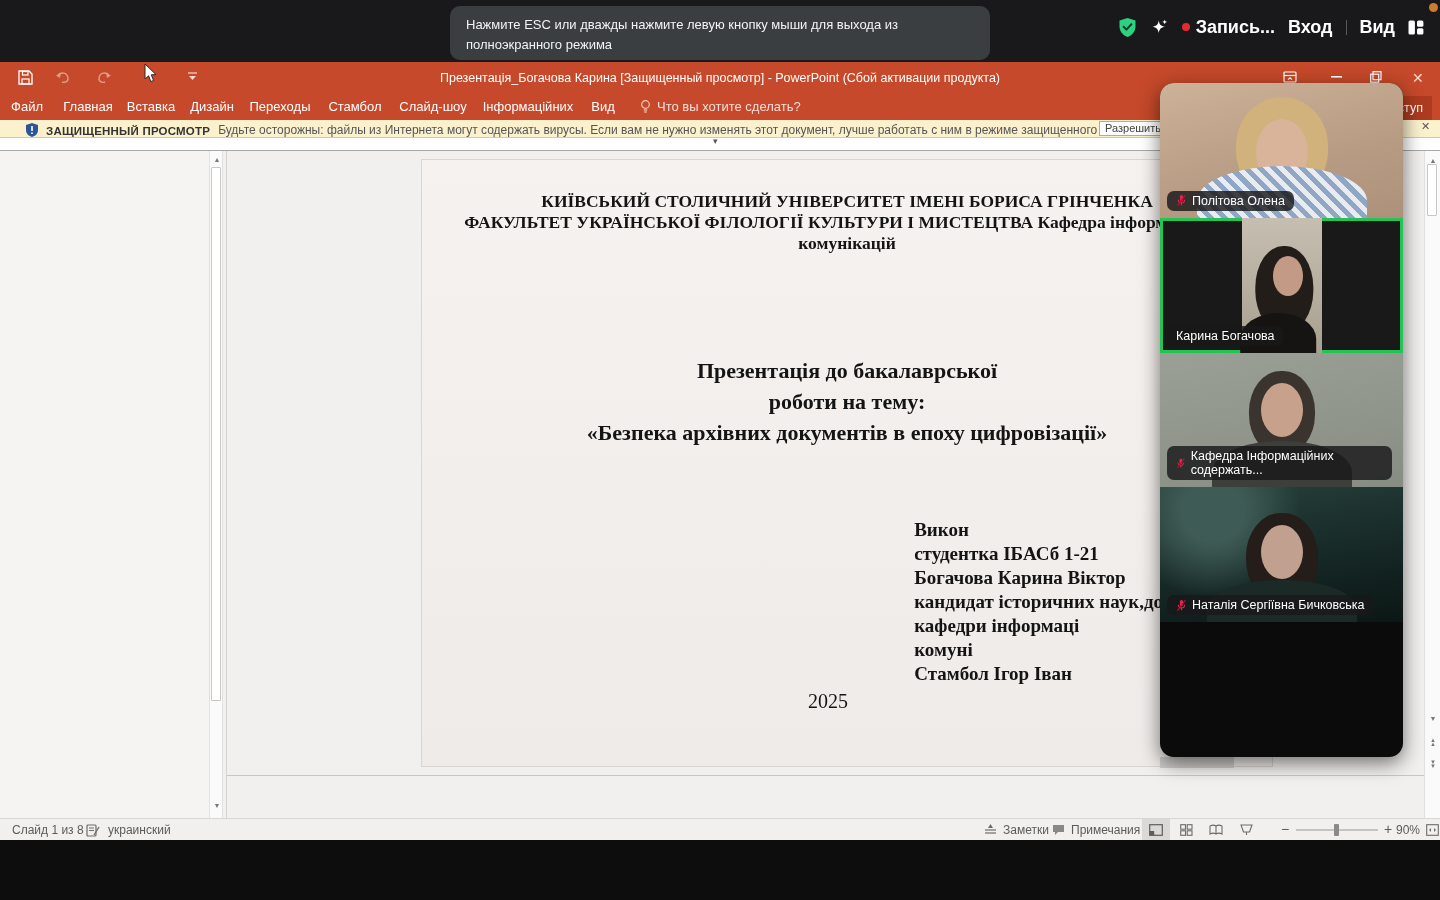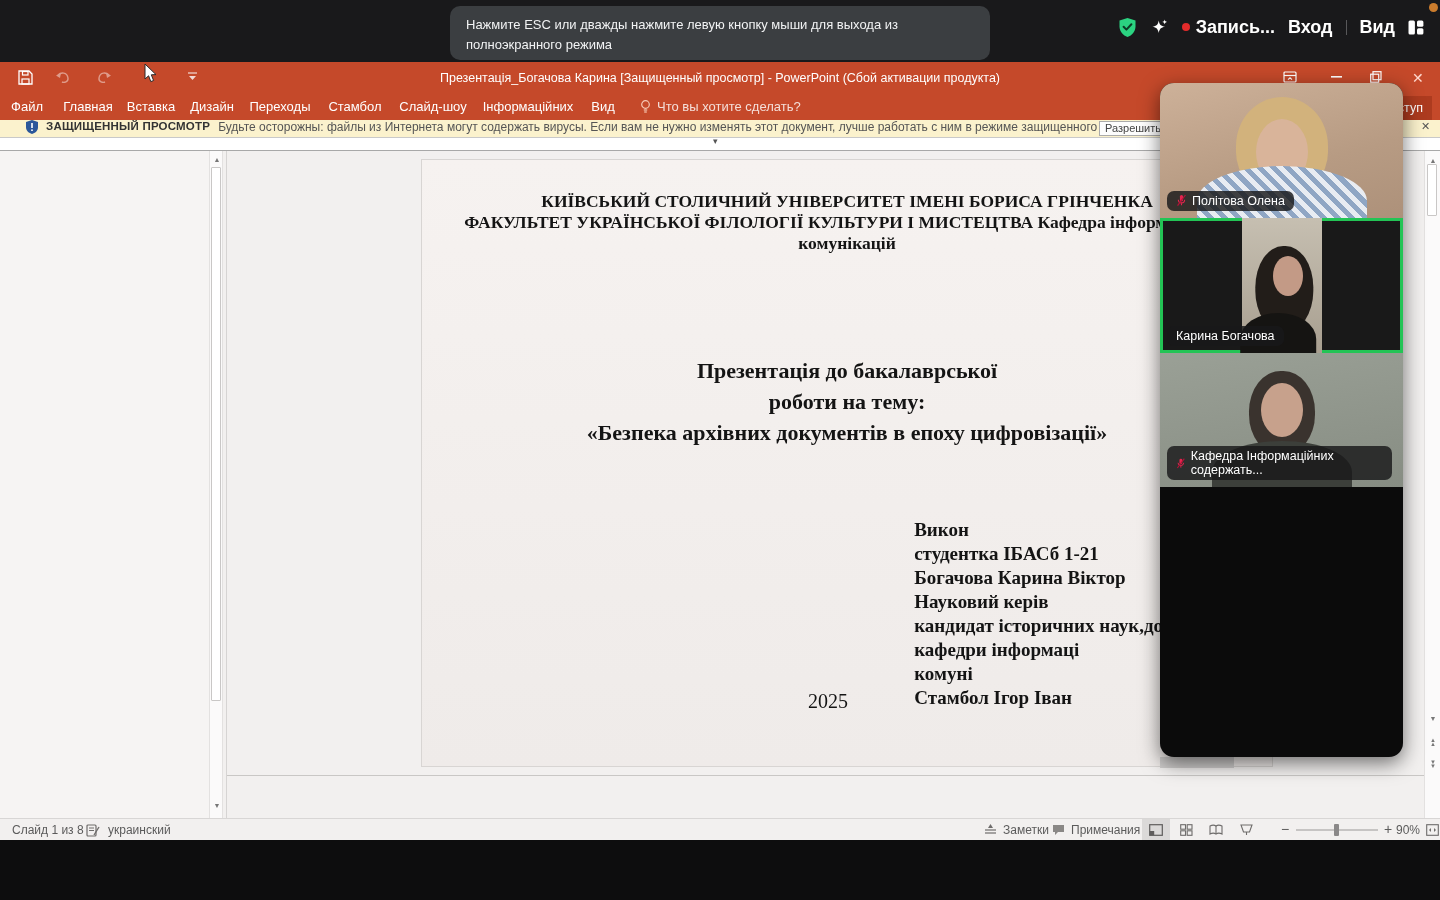--- a/index.html
+++ b/index.html
@@ -15,21 +15,21 @@
   .tdiv{width:1px;height:15px;background:#58585a}
   .recdot{width:8px;height:8px;border-radius:50%;background:#e32b2b}
   
   .ppt-title{position:absolute;left:0;top:62px;width:1440px;height:32px;background:#c5492a;color:#fff}
   .ppt-title .wtitle{position:absolute;left:0;right:0;top:9px;text-align:center;font-size:12.5px}
   .ribbon{position:absolute;left:0;top:94px;width:1440px;height:26px;background:#c5492a;color:#fff;font-size:13px}
   .rtab{position:absolute;top:5px;transform:translateX(-50%);white-space:nowrap;cursor:default}
   .tellme{position:absolute;left:640px;top:5px;display:flex;gap:6px;align-items:center;color:rgba(255,255,255,.82);white-space:nowrap}
   .sharebtn{position:absolute;left:1330px;top:96px;width:102px;height:24px;background:#ad3b1f;color:#fff;font-size:12.5px;
             display:flex;align-items:center;justify-content:center;white-space:nowrap;overflow:hidden}
-  .msgbar{position:absolute;left:0;top:120px;width:1440px;height:17px;background:#fbf2cd;display:flex;align-items:flex-start;
+  .msgbar{position:absolute;left:0;top:120px;width:1440px;height:17px;background:#fbf2cd;display:flex;align-items:flex-end;
           padding-left:26px;gap:8px;font-size:12px;color:#555;white-space:nowrap}
   .msgbar b{font-size:11.5px;color:#333;letter-spacing:.2px}
   .msgtext{max-width:880px;overflow:hidden}
   .enablebtn{position:absolute;left:1099px;top:121px;width:130px;height:15px;background:#fdfdfd;border:1px solid #ababab;
              font-size:11px;color:#444;white-space:nowrap;overflow:hidden;padding-left:5px;line-height:13px}
   .msgclose{position:absolute;left:1421px;top:120px;font-size:11px;color:#555}
   .findstrip{position:absolute;left:0;top:137px;width:1440px;height:14px;background:#fff;border-top:1px solid #c9c9c9;border-bottom:1px solid #a8a8a8}
   .collapse-arrow{position:absolute;left:713px;top:136px;font-size:9px;color:#555}
   
   .work{position:absolute;left:0;top:151px;width:1440px;height:667px;background:#f2f0ef}
@@ -235,21 +235,20 @@
   </div>
   <div class="sl-title">
     <div>Презентація до бакалаврської</div>
     <div>роботи на тему:</div>
     <div>«Безпека архівних документів в епоху цифровізації»</div>
   </div>
   <div class="sl-credits">
     <div>Викон</div>
     <div>студентка ІБАСб 1-21</div>
     <div>Богачова Карина Віктор</div>
-    <div>Науковий керів</div>
     <div>кандидат історичних наук,до</div>
     <div>кафедри інформаці</div>
     <div>комуні</div>
     <div>Стамбол Ігор Іван</div>
   </div>
   <div class="sl-year">2025</div>
 </div>
 <div class="notes-divider"></div>
 <div class="hscroll-remnant"></div>
 
@@ -360,20 +359,34 @@
     <div class="tag">
       <svg width="11" height="13" viewBox="0 0 14 16">
           <rect x="5" y="1" width="4" height="8" rx="2" fill="#e5254e"></rect>
           <path d="M3 7 a4 4 0 0 0 8 0" fill="none" stroke="#e5254e" stroke-width="1.4"></path>
           <line x1="7" y1="11.5" x2="7" y2="14" stroke="#e5254e" stroke-width="1.4"></line>
           <line x1="2" y1="14.5" x2="12" y2="1" stroke="#b61238" stroke-width="1.6"></line>
         </svg>
       <span>Кафедра Інформаційних содержать...</span>
     </div>
   </div>
+  <div class="tile v5">
+    <div class="hair"></div>
+    <div class="head"></div>
+    <div class="torso"></div>
+    <div class="tag">
+      <svg width="11" height="13" viewBox="0 0 14 16">
+          <rect x="5" y="1" width="4" height="8" rx="2" fill="#e5254e"></rect>
+          <path d="M3 7 a4 4 0 0 0 8 0" fill="none" stroke="#e5254e" stroke-width="1.4"></path>
+          <line x1="7" y1="11.5" x2="7" y2="14" stroke="#e5254e" stroke-width="1.4"></line>
+          <line x1="2" y1="14.5" x2="12" y2="1" stroke="#b61238" stroke-width="1.6"></line>
+        </svg>
+      <span>Наталія Сергіївна Бичковська</span>
+    </div>
+  </div>
 </div>
 
 <div class="zbar">
 
   
   
 
   
   
 

